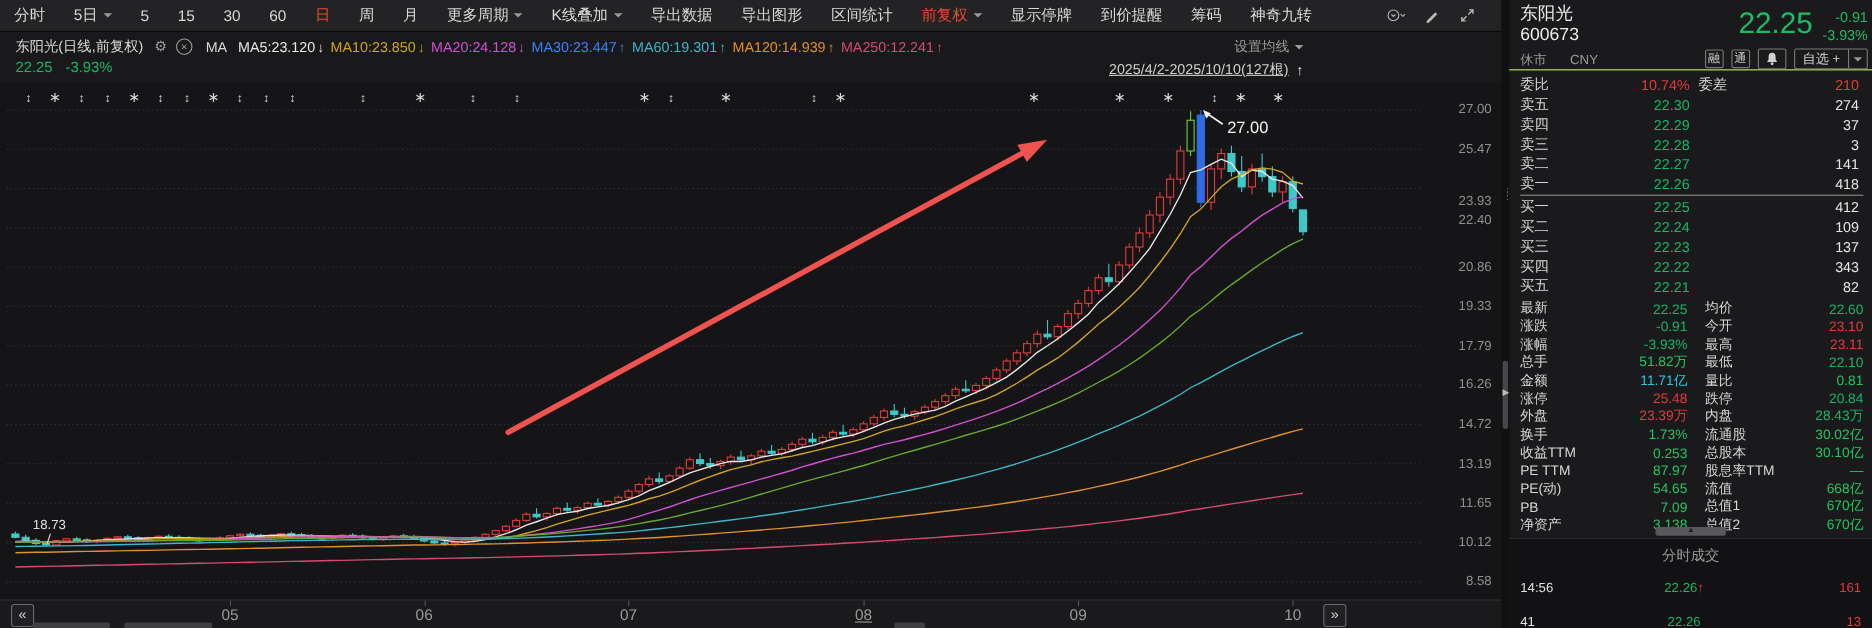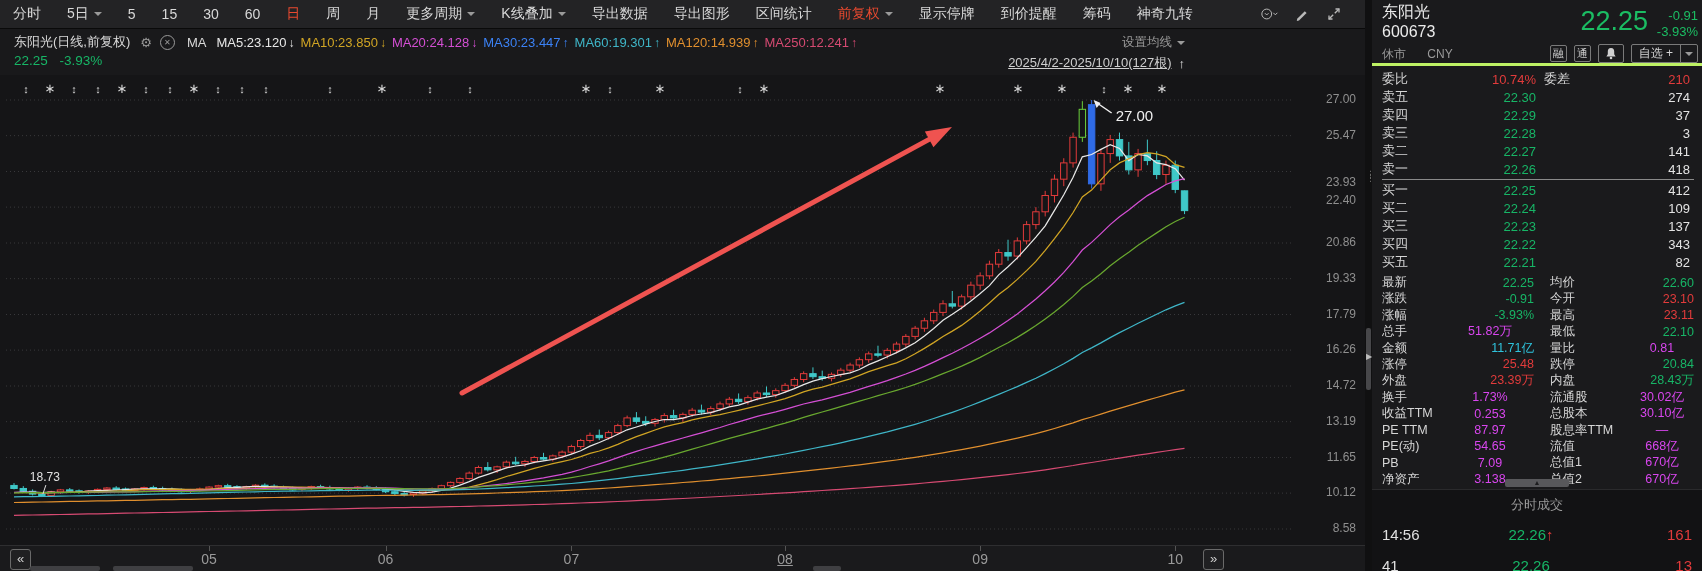--- a/index.html
+++ b/index.html
@@ -44,21 +44,21 @@
            color:#cfcfcf;font-size:13px;line-height:17px;text-align:center;cursor:pointer;background:#202022;}
   #nav-prev{left:10px;} #nav-next{left:1203px;}
   .scroll-pill{position:absolute;top:20px;height:5px;background:#3f3f42;border-radius:2px;}
   
   #splitter{position:absolute;left:1365px;top:0;width:7px;height:571px;background:#101011;}
   #splitter .grip{position:absolute;left:1px;top:172px;color:#6b6b6b;font-size:9px;line-height:4px;}
   #splitter .thumb{position:absolute;left:1px;top:328px;width:5px;height:62px;background:#47474a;border-radius:2px;}
   #splitter .arr{position:absolute;left:1px;top:352px;color:#bdbdbd;font-size:8px;}
   
   #right-panel{position:absolute;left:1372px;top:0;width:330px;height:571px;background:#1a1a1c;}
-  #rp-header{position:relative;height:63px;border-bottom:3px solid #bef264;}
+  #rp-header{position:relative;height:63px;border-bottom:1px solid #bef264;}
   #rp-name{position:absolute;left:10px;top:2px;font-size:16px;color:#ececec;}
   #rp-code{position:absolute;left:10px;top:23px;font-size:16px;color:#ececec;}
   #rp-status{position:absolute;left:10px;top:46px;font-size:12px;color:#9a9a9a;}
   #rp-price{position:absolute;right:54px;top:6px;font-size:27px;color:#1bbd63;}
   #rp-chg{position:absolute;right:4px;top:8px;text-align:right;font-size:13px;color:#1bbd63;line-height:16px;}
   #rp-badges{position:absolute;right:4px;top:44px;display:flex;align-items:center;gap:7px;}
   .badge{width:15px;height:15px;border:1px solid #7a7a7a;border-radius:2px;color:#c9c9c9;
          font-size:11px;line-height:15px;text-align:center;}
   #bell-btn{width:24px;height:17px;border:1px solid #7a7a7a;border-radius:2px;display:flex;align-items:center;justify-content:center;cursor:pointer;}
   #watch-btn{height:17px;border:1px solid #7a7a7a;border-radius:2px;display:flex;align-items:center;cursor:pointer;}
@@ -71,27 +71,27 @@
   .ob-label{color:#d6d6d6;}
   .ob-price{text-align:right;color:#17b566;}
   .ob-vol{text-align:right;color:#e3e3e3;padding-right:4px;}
   .red-t{color:#e23b3b !important;}
   #ob-sep{border-top:1px solid #8a8a8a;margin:1px 0 1px 0;}
   
   #stats{padding:3px 8px 0 10px;}
   .st-row{display:grid;grid-template-columns:64px 88px 16px 80px 1fr;height:16.4px;align-items:center;font-size:12.5px;}
   .st-l{color:#d6d6d6;white-space:nowrap;}
   .st-v{text-align:right;white-space:nowrap;}
-  .c-g{color:#17b566;} .c-r{color:#e23b3b;} .c-w{color:#d946ef;text-align:center;} .c-c{color:#2fc3dc;}
+  .c-g{color:#17b566;} .c-r{color:#e23b3b;} .c-w{color:#22c55e;} .c-c{color:#2fc3dc;}
   
   #collapse{position:absolute;left:50%;transform:translateX(-50%);top:479px;width:64px;height:8px;background:#58585b;
             border-radius:2px;text-align:center;line-height:7px;font-size:7px;color:#1d1d1f;cursor:pointer;}
   #tick-sec{position:absolute;left:0;top:489px;width:330px;height:82px;background:#121214;border-top:1px solid #2a2a2c;}
   #tick-title{text-align:center;font-size:13px;color:#9a9a9a;padding-top:6px;}
-  .tick-row{display:grid;grid-template-columns:64px 1fr 1fr;padding:0 10px;height:22px;align-items:center;font-size:15px;margin-top:9px;gap:47px;}
+  .tick-row{display:grid;grid-template-columns:64px 1fr 1fr;padding:0 10px;height:22px;align-items:center;font-size:12px;margin-top:9px;gap:47px;}
   .tick-time{color:#e0e0e0;} .tick-price{text-align:center;color:#17b566;}
   .tick-dir{color:#e23b3b;font-weight:bold;} .tick-vol{text-align:right;color:#e23b3b;}
 </style>
 </head>
 <body>
 
 <div id="app">
 
   <div id="toolbar">
     <div id="tb-items">

